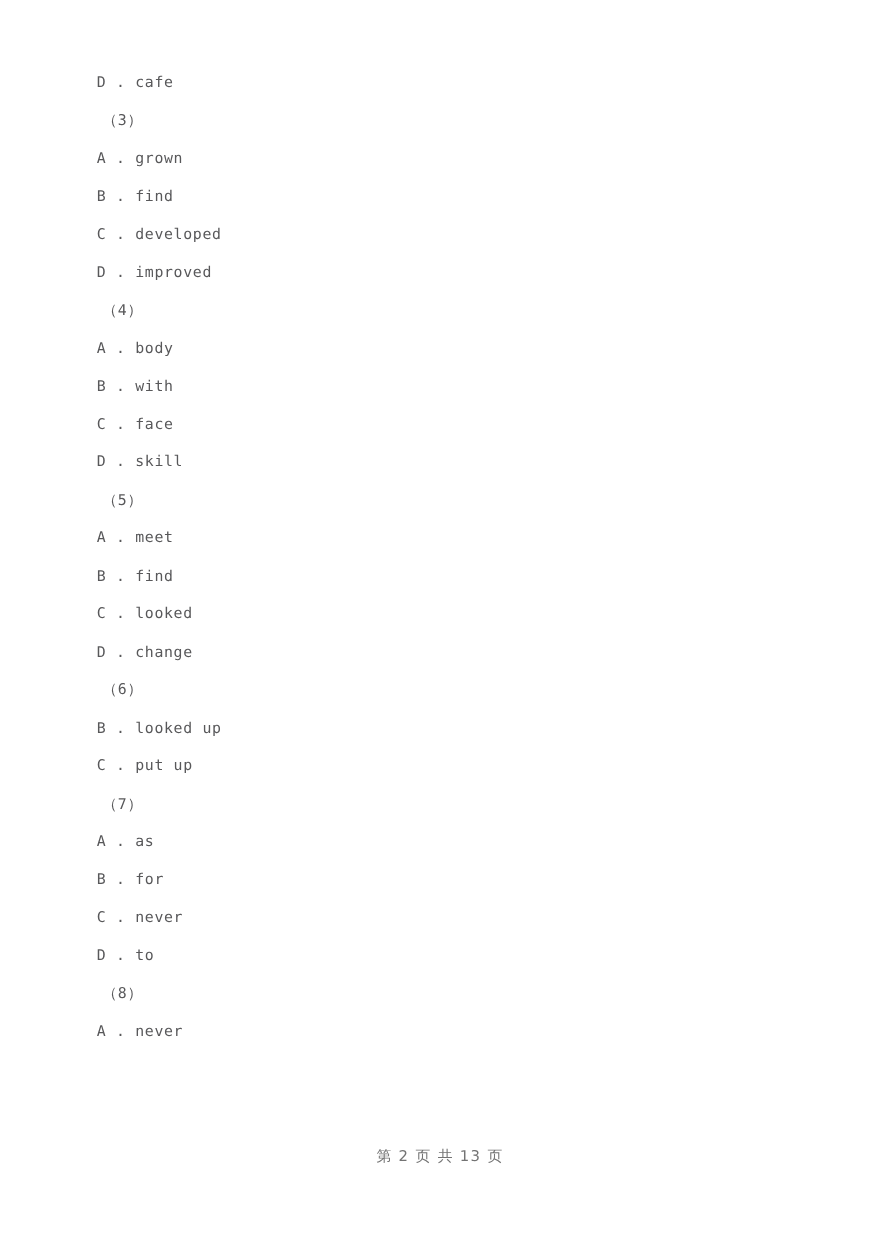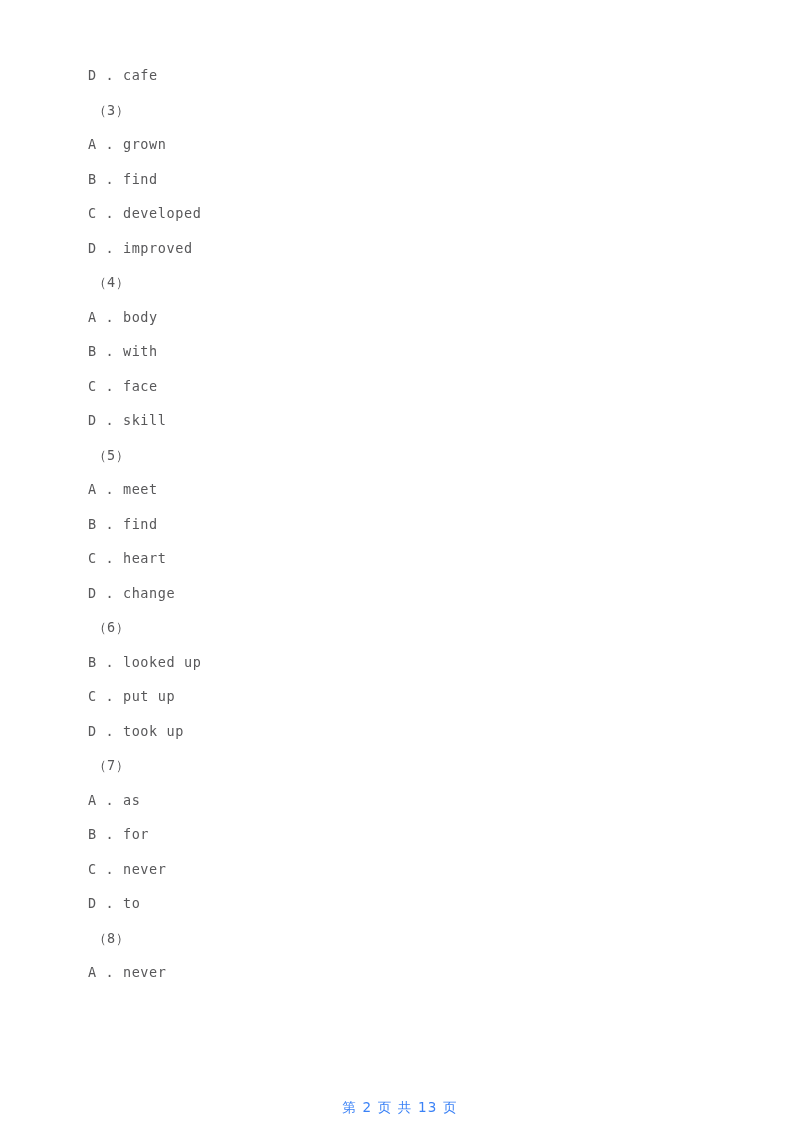--- a/index.html
+++ b/index.html
@@ -36,27 +36,27 @@
     white-space: pre;
   }
   .line.option {
     padding-left: 88px;
   }
   .line.qnum {
     padding-left: 93px;
   }
   .footer {
     position: absolute;
-    top: 1088px;
+    top: 1032px;
     left: 0;
     width: 800px;
     text-align: center;
     font-size: 13.5px;
     line-height: 22px;
-    color: #3b82f6;
+    color: #737373;
     letter-spacing: 1.2px;
     font-family: "DejaVu Sans", sans-serif;
     white-space: pre;
   }
 </style>
 </head>
 <body>
 
 <div class="page">
 
@@ -68,26 +68,25 @@
       <div class="line option">C . developed</div>
       <div class="line option">D . improved</div>
       <div class="line qnum">（4）</div>
       <div class="line option">A . body</div>
       <div class="line option">B . with</div>
       <div class="line option">C . face</div>
       <div class="line option">D . skill</div>
       <div class="line qnum">（5）</div>
       <div class="line option">A . meet</div>
       <div class="line option">B . find</div>
-      <div class="line option">C . heart</div>
+      <div class="line option">C . looked</div>
       <div class="line option">D . change</div>
       <div class="line qnum">（6）</div>
       <div class="line option">B . looked up</div>
       <div class="line option">C . put up</div>
-      <div class="line option">D . took up</div>
       <div class="line qnum">（7）</div>
       <div class="line option">A . as</div>
       <div class="line option">B . for</div>
       <div class="line option">C . never</div>
       <div class="line option">D . to</div>
       <div class="line qnum">（8）</div>
       <div class="line option">A . never</div>
     </div>
 
   <div class="footer">第 2 页 共 13 页</div>

